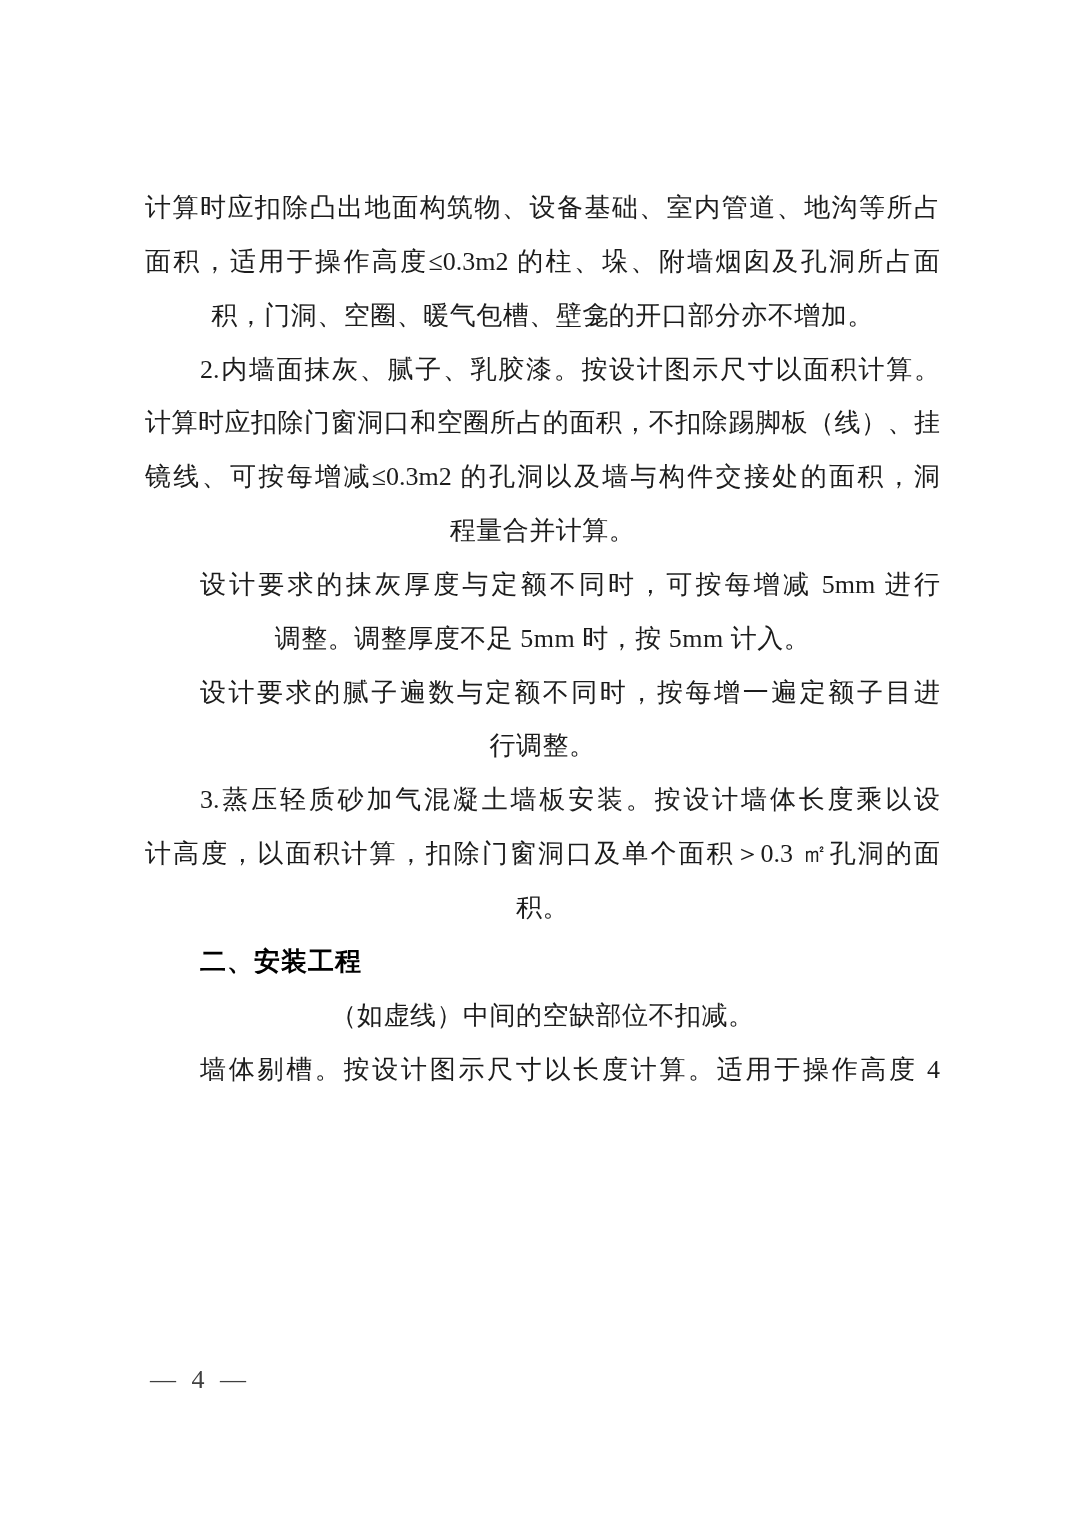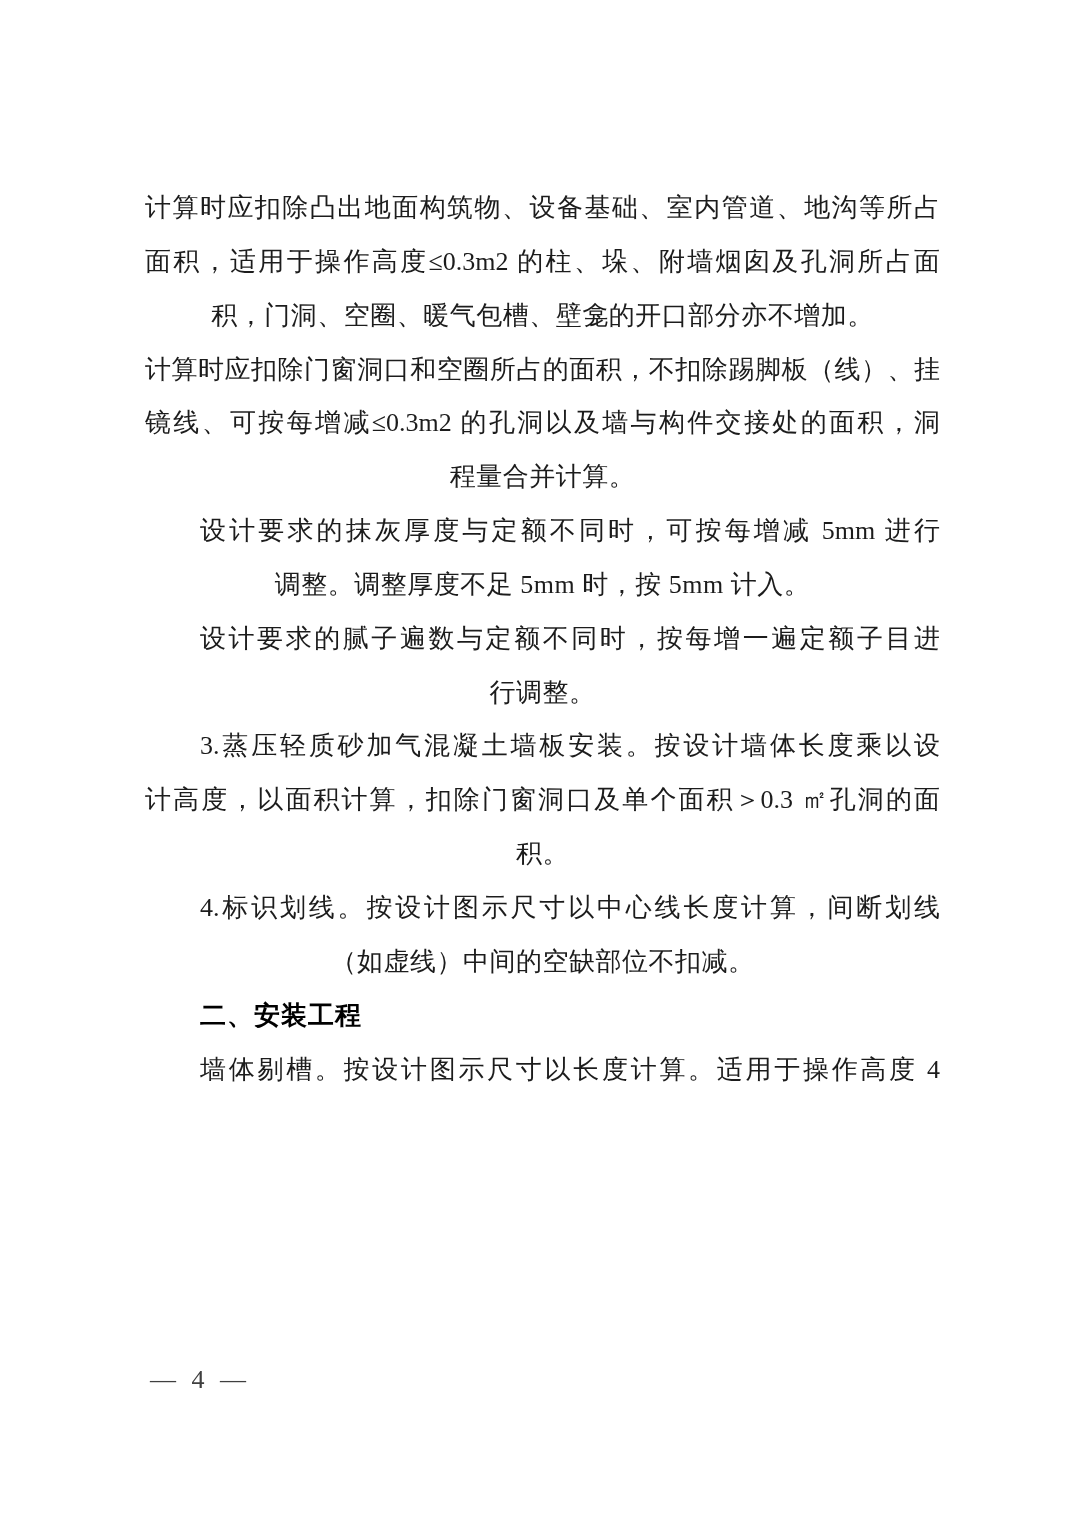--- a/index.html
+++ b/index.html
@@ -59,29 +59,29 @@
   }
 </style>
 </head>
 <body>
 
 <div class="page">
   <div class="content">
     <div class="line justify">计算时应扣除凸出地面构筑物、设备基础、室内管道、地沟等所占</div>
     <div class="line justify">面积，适用于操作高度≤0.3m2 的柱、垛、附墙烟囱及孔洞所占面</div>
     <div class="line">积，门洞、空圈、暖气包槽、壁龛的开口部分亦不增加。</div>
+    <div class="line indent justify">2.内墙面抹灰、腻子、乳胶漆。按设计图示尺寸以面积计算。</div>
     <div class="line justify">计算时应扣除门窗洞口和空圈所占的面积，不扣除踢脚板（线）、挂</div>
     <div class="line justify">镜线、可按每增减≤0.3m2 的孔洞以及墙与构件交接处的面积，洞</div>
     <div class="line">程量合并计算。</div>
     <div class="line indent justify">设计要求的抹灰厚度与定额不同时，可按每增减 5mm 进行</div>
     <div class="line">调整。调整厚度不足 5mm 时，按 5mm 计入。</div>
     <div class="line indent justify">设计要求的腻子遍数与定额不同时，按每增一遍定额子目进</div>
     <div class="line">行调整。</div>
     <div class="line indent justify">3.蒸压轻质砂加气混凝土墙板安装。按设计墙体长度乘以设</div>
     <div class="line justify">计高度，以面积计算，扣除门窗洞口及单个面积＞0.3 ㎡孔洞的面</div>
     <div class="line">积。</div>
-    <div class="line indent justify">4.标识划线。按设计图示尺寸以中心线长度计算，间断划线</div>
+    <div class="line indent heading">二、安装工程</div>
     <div class="line">（如虚线）中间的空缺部位不扣减。</div>
-    <div class="line indent heading">二、安装工程</div>
     <div class="line indent justify">墙体剔槽。按设计图示尺寸以长度计算。适用于操作高度 4</div>
   </div>
   <div class="footer">— 4 —</div>
 </div>
 
 </body></html>

